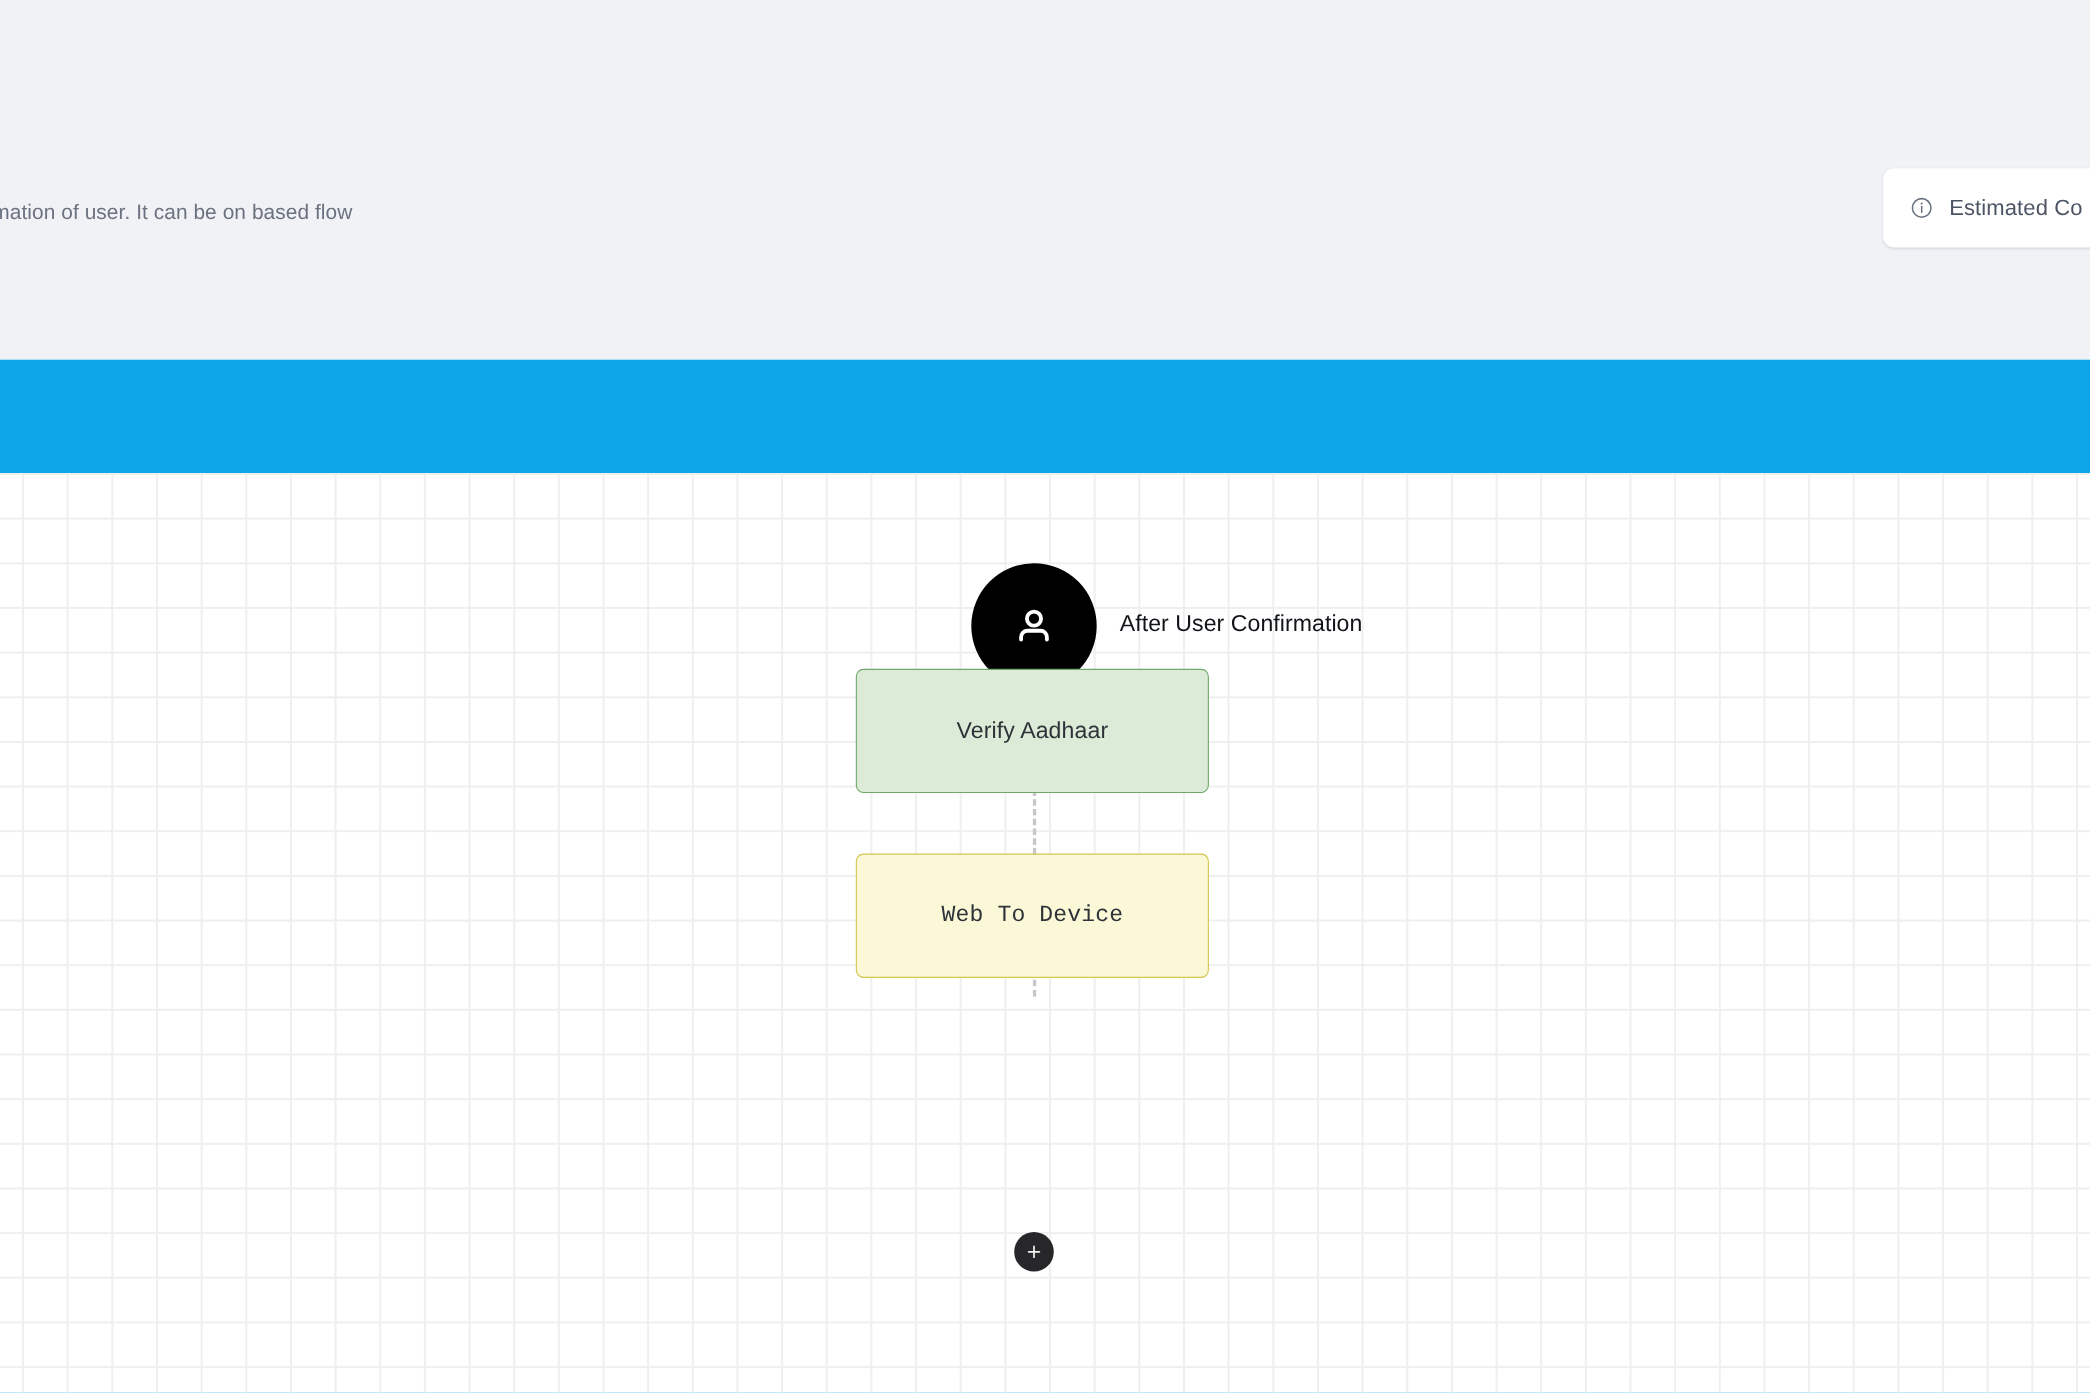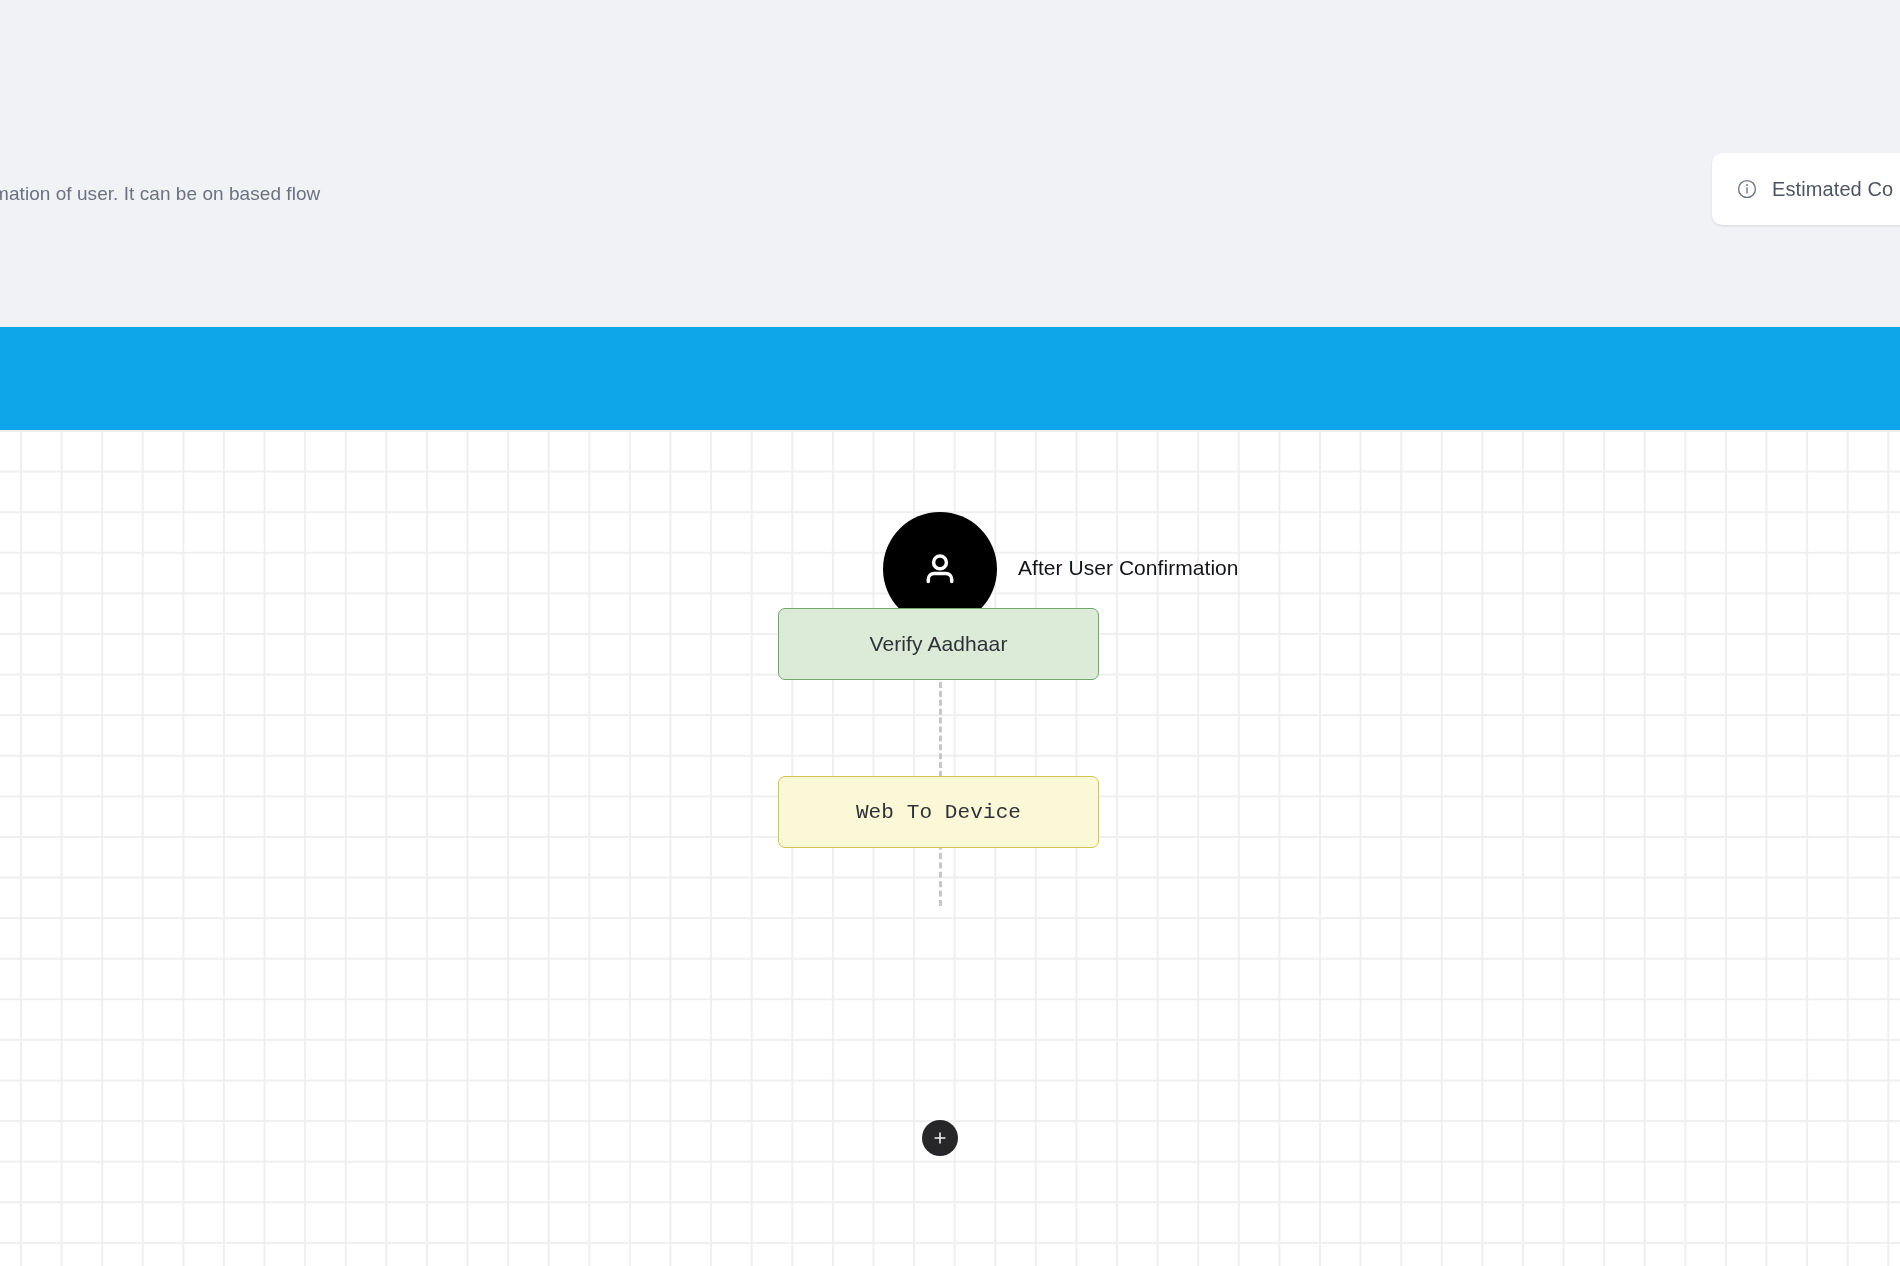--- a/index.html
+++ b/index.html
@@ -131,21 +131,21 @@
     font-size: 21px;
     line-height: 30px;
     color: #111418;
     white-space: nowrap;
     letter-spacing: .05px;
   }
 
   .step-node {
     position: absolute;
     width: 321px;
-    height: 72px;
+    height: 113px;
     border-radius: 7px;
     border: 1.5px solid transparent;
     display: flex;
     align-items: center;
     justify-content: center;
     font-size: 21px;
     color: #2e3338;
     letter-spacing: .1px;
   }
   .step-node.green  { left: 778px; top: 281px; background: #dcead8; border-color: #6fa86a; }

